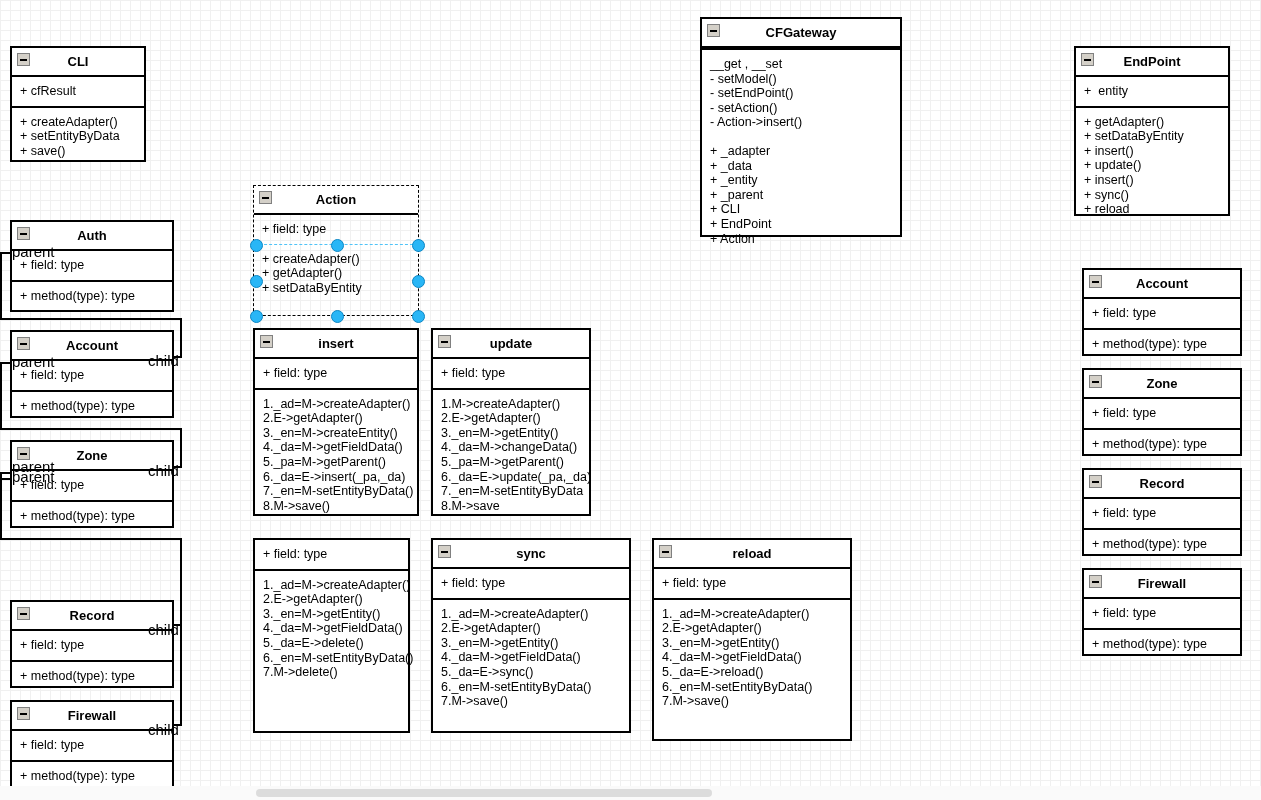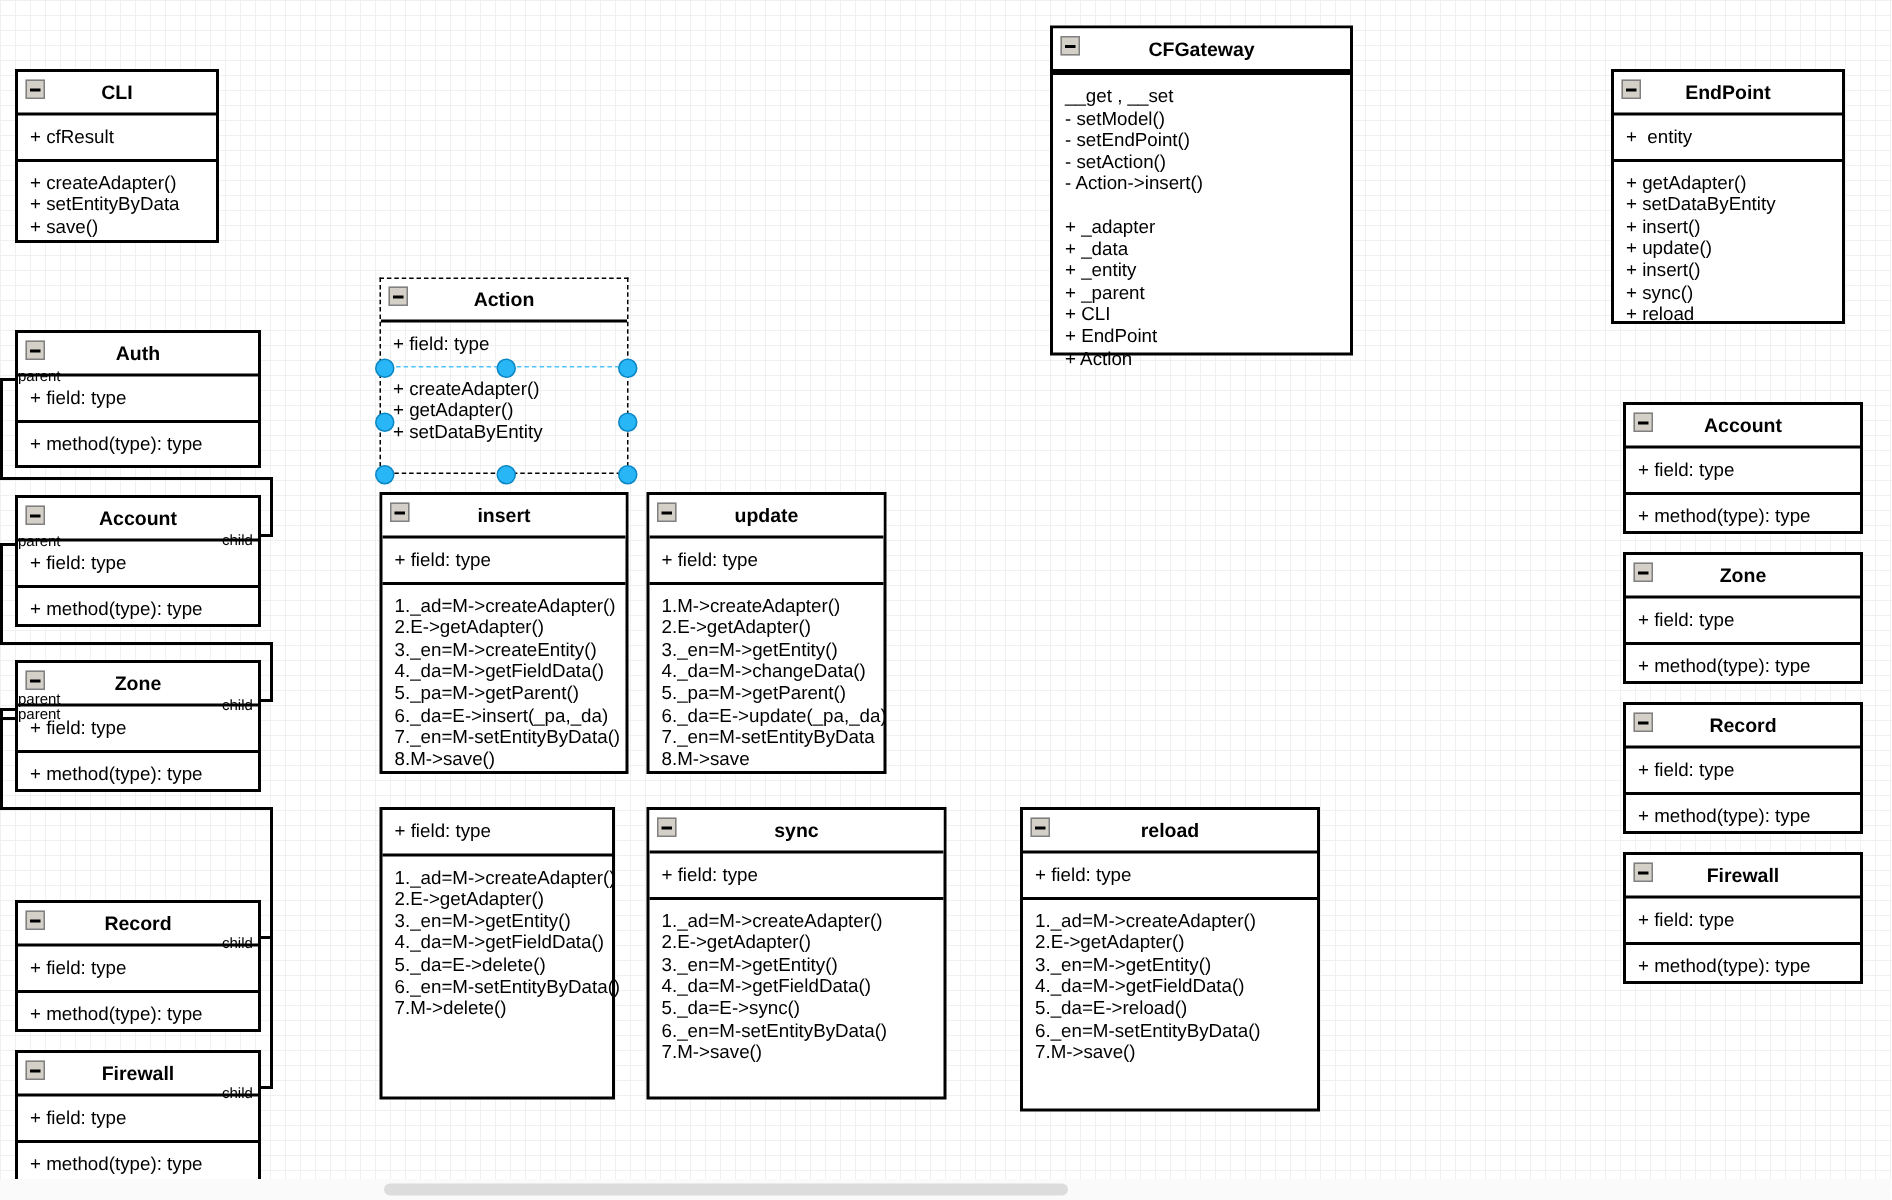--- a/index.html
+++ b/index.html
@@ -106,21 +106,21 @@
   
   .conn {
     position: absolute;
     background: #000000;
     z-index: 5;
   }
   .conn-h { height: 2px; }
   .conn-v { width: 2px; }
   .conn-label {
     position: absolute;
-    font-size: 10px;
+    font-size: 15px;
     color: #000000;
     background: transparent;
     z-index: 20;
     white-space: nowrap;
     line-height: 13px;
   }
 
   
   #hscrollbar-track {
     position: absolute;
@@ -231,21 +231,21 @@
       </div>
       <div class="uml" style="left: 253px; top: 538px; width: 157px; height: 195px;">
         <div class="uml-section"><div class="row">+ field: type</div></div>
         <div class="uml-section divided"><div class="row">1._ad=M-&gt;createAdapter()</div><div class="row">2.E-&gt;getAdapter()</div><div class="row">3._en=M-&gt;getEntity()</div><div class="row">4._da=M-&gt;getFieldData()</div><div class="row">5._da=E-&gt;delete()</div><div class="row">6._en=M-setEntityByData()</div><div class="row">7.M-&gt;delete()</div></div>
       </div>
       <div class="uml" style="left: 431px; top: 538px; width: 200px; height: 195px;">
         <div class="uml-title"><span class="collapse-icon"></span><span>sync</span></div>
         <div class="uml-section"><div class="row">+ field: type</div></div>
         <div class="uml-section divided"><div class="row">1._ad=M-&gt;createAdapter()</div><div class="row">2.E-&gt;getAdapter()</div><div class="row">3._en=M-&gt;getEntity()</div><div class="row">4._da=M-&gt;getFieldData()</div><div class="row">5._da=E-&gt;sync()</div><div class="row">6._en=M-setEntityByData()</div><div class="row">7.M-&gt;save()</div></div>
       </div>
-      <div class="uml" style="left: 652px; top: 538px; width: 200px; height: 203px; margin-left: 28px;">
+      <div class="uml" style="left: 652px; top: 538px; width: 200px; height: 203px;">
         <div class="uml-title"><span class="collapse-icon"></span><span>reload</span></div>
         <div class="uml-section"><div class="row">+ field: type</div></div>
         <div class="uml-section divided"><div class="row">1._ad=M-&gt;createAdapter()</div><div class="row">2.E-&gt;getAdapter()</div><div class="row">3._en=M-&gt;getEntity()</div><div class="row">4._da=M-&gt;getFieldData()</div><div class="row">5._da=E-&gt;reload()</div><div class="row">6._en=M-setEntityByData()</div><div class="row">7.M-&gt;save()</div></div>
       </div>
       <div class="uml" style="left: 700px; top: 17px; width: 202px; height: 220px;">
         <div class="uml-title"><span class="collapse-icon"></span><span>CFGateway</span></div>
         <div class="uml-section divided"><div class="row">__get , __set</div><div class="row">- setModel()</div><div class="row">- setEndPoint()</div><div class="row">- setAction()</div><div class="row">- Action-&gt;insert()</div></div>
         <div class="uml-section"><div class="row">+ _adapter</div><div class="row">+ _data</div><div class="row">+ _entity</div><div class="row">+ _parent</div><div class="row">+ CLI</div><div class="row">+ EndPoint</div><div class="row">+ Action</div></div>
       </div>
       <div class="uml" style="left: 1074px; top: 46px; width: 156px; height: 170px;">

